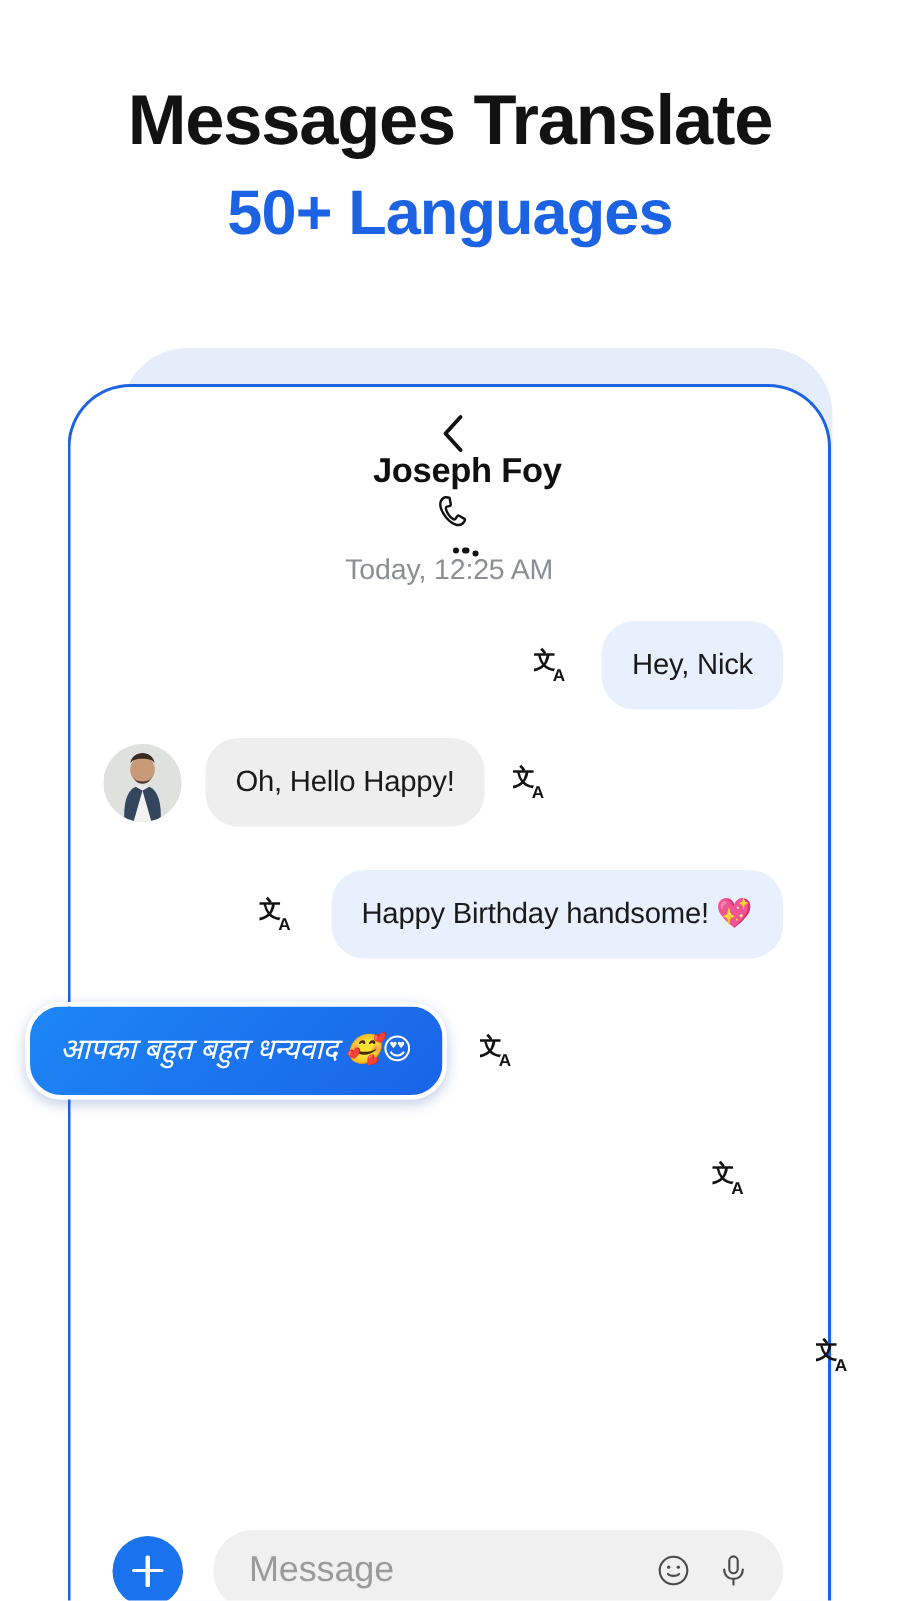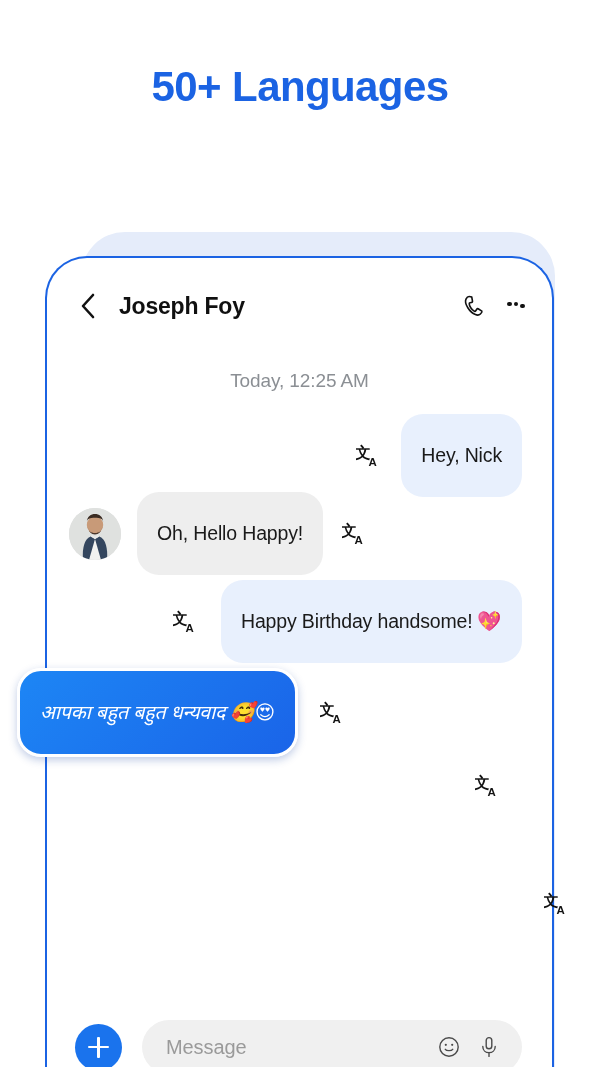--- a/index.html
+++ b/index.html
@@ -78,20 +78,21 @@
   
   .chat-header {
     position: absolute;
     top: 20px;
     left: 0;
     width: 100%;
     height: 56px;
     display: flex;
     align-items: center;
     padding: 0 26px 0 30px;
+    flex-direction: column;
   }
   .back-icon {
     width: 22px;
     height: 22px;
     flex: 0 0 auto;
     display: flex;
     align-items: center;
     justify-content: center;
   }
   .contact-name {
@@ -133,21 +134,21 @@
   }
 
   
   .msg-row {
     position: absolute;
     display: flex;
     align-items: center;
   }
   .bubble {
     border-radius: 22px;
-    padding: 29px 20px;
+    padding: 17px 20px;
     font-size: 19.5px;
     line-height: 1.3;
     color: #1a1a1a;
     letter-spacing: -0.15px;
   }
   .bubble-blue  { background: #e8f0fd; }
   .bubble-grey  { background: #eeeeee; }
   .bubble-accent {
     background: linear-gradient(135deg, #1d86f5 0%, #1a64e8 100%);
     color: #ffffff;
@@ -229,38 +230,39 @@
     margin-left: 20px;
     height: 54px;
     background: #f0f0f0;
     border-radius: 27px;
     display: flex;
     align-items: center;
     padding: 0 20px 0 24px;
   }
   .input-placeholder {
     flex: 1 1 auto;
-    font-size: 20px;
+    font-size: 24px;
     color: #9a9a9a;
     letter-spacing: -0.1px;
   }
   .input-icon {
     width: 26px;
     height: 26px;
     flex: 0 0 auto;
     display: flex;
     align-items: center;
     justify-content: center;
     margin-left: 14px;
   }
 </style>
 </head>
 <body>
 
 <div class="headline">
+  <div class="headline-main">Messages Translate</div>
   <div class="headline-sub">50+ Languages</div>
 </div>
 
 <div class="phone-wrap">
 
   <div class="phone-backdrop"></div>
 
   <div class="phone-frame">
     <div class="phone-screen">
 

